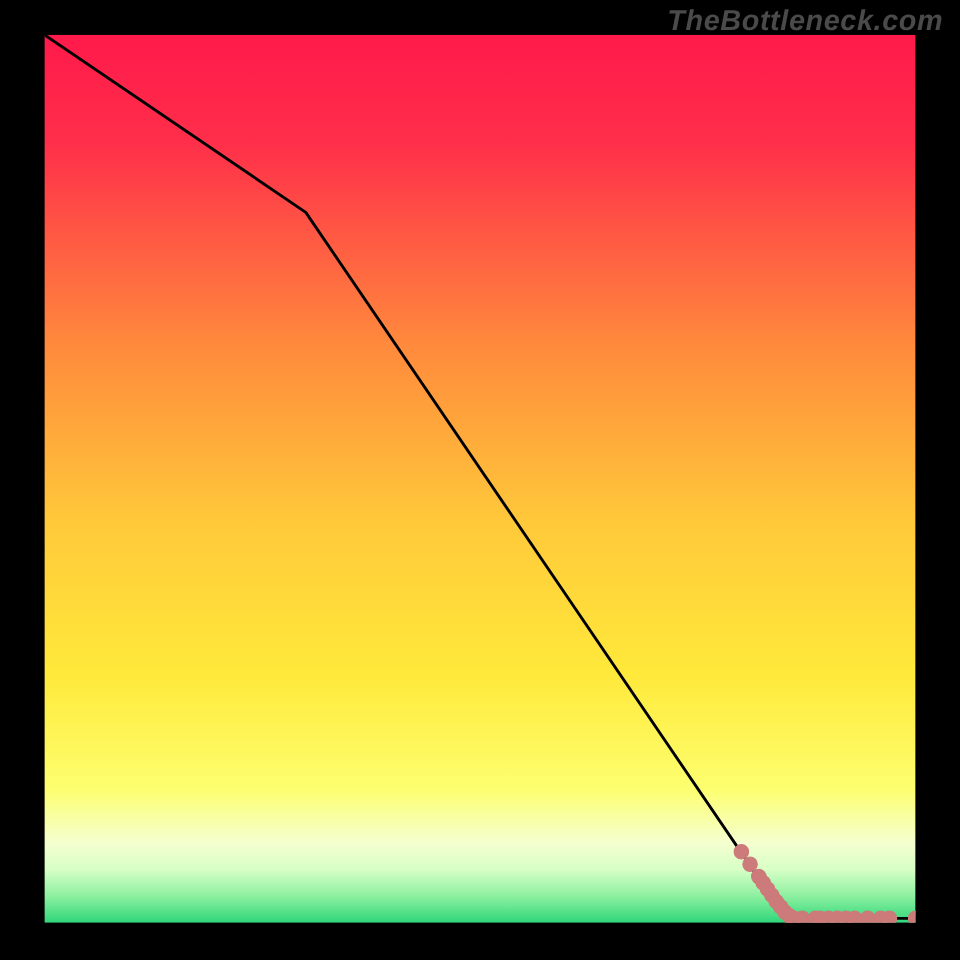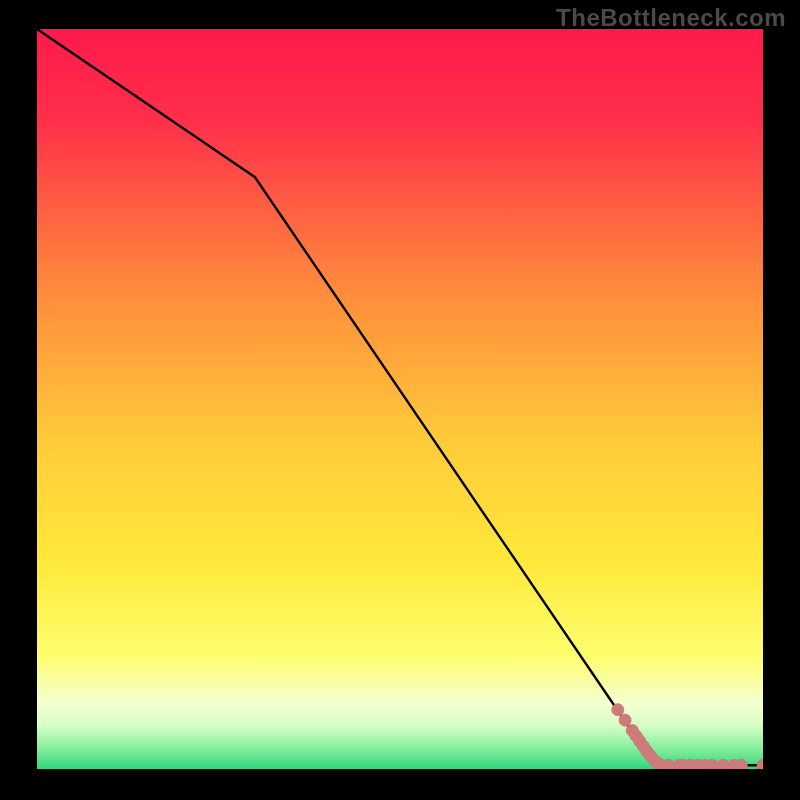--- a/index.html
+++ b/index.html
@@ -19,20 +19,21 @@
   }
   .watermark {
     position: absolute;
     top: 4px;
     right: 14px;
     color: #4a4a4a;
     font-size: 24px;
     font-weight: bold;
     letter-spacing: 0.5px;
     user-select: none;
+    font-style: italic;
   }
   .plot-wrap {
     position: absolute;
     left: 37px;
     top: 29px;
     width: 726px;
     height: 740px;
   }
   svg { display: block; }
 </style>

